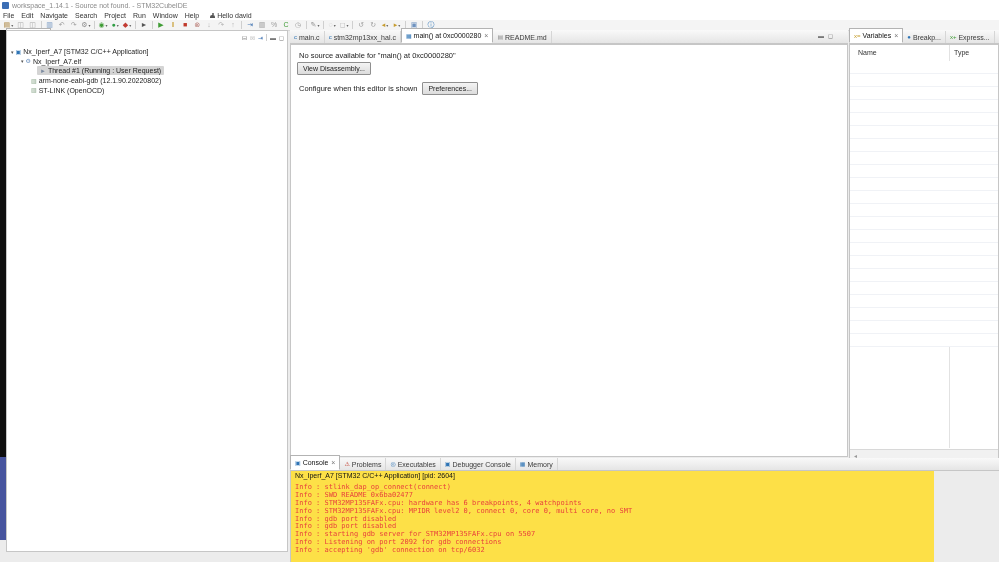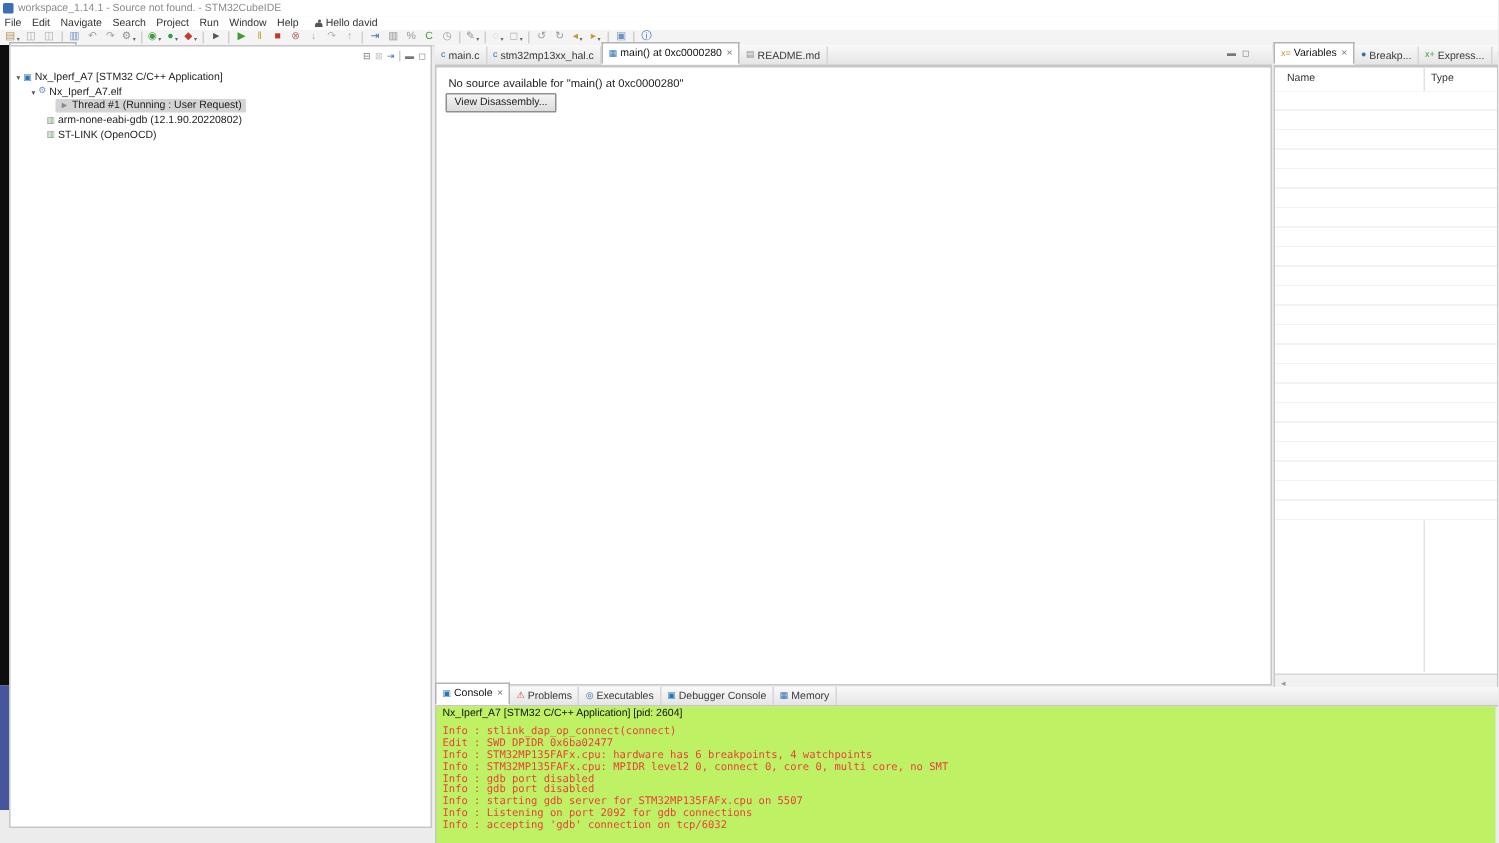--- a/index.html
+++ b/index.html
@@ -70,21 +70,21 @@
   #col-name{position:absolute;left:8px;top:4px;}
   #col-type{position:absolute;left:104px;top:4px;}
   #col-divider{position:absolute;left:99px;top:0;width:1px;height:403px;background:#e2e2e2;}
   #right-body{position:absolute;left:0;top:16px;width:100%;height:286px;
       background:repeating-linear-gradient(to bottom,#ffffff 0 12px,#f0f2f6 12px 13px);}
   #right-hscroll{position:absolute;left:0;top:404px;width:100%;height:10px;background:#f1f1f1;border-top:1px solid #d8d8d8;display:flex;align-items:center;}
   #hscroll-left{font-size:6px;color:#999;margin-left:4px;}
 
   
   #console-tabbar{left:290px;top:458px;width:709px;height:13px;}
-  #console-body{left:290px;top:471px;width:707px;height:91px;background:#bef264;border-left:1px solid #c6c6c6;box-sizing:border-box;}
+  #console-body{left:290px;top:471px;width:644px;height:91px;background:#fde047;border-left:1px solid #c6c6c6;box-sizing:border-box;}
   #console-caption{position:absolute;left:4px;top:1px;font-size:7px;color:#111;white-space:nowrap;}
   #console-lines{position:absolute;left:4px;top:13px;color:#e8413c;}
   .cline{height:7.9px;line-height:7.9px;font-family:"DejaVu Sans Mono",monospace;font-size:7px;white-space:pre;}
 </style>
 </head>
 <body>
 
 <div id="screen">
 
   <div class="abs" id="titlebar">
@@ -370,20 +370,24 @@
       </span>
     </div>
   <div class="abs" id="editor-minmax">
     <span class="vicon">▬</span>
     <span class="vicon">◻</span>
   </div>
 
   <div class="abs" id="editor-content">
     <div id="editor-msg">No source available for "main() at 0xc0000280"</div>
     <span class="btn" id="btn-disasm">View Disassembly...</span>
+    <div id="configure-row">
+      <span>Configure when this editor is shown</span>
+      <span class="btn">Preferences...</span>
+    </div>
   </div>
 
   <div class="abs tabbar" id="right-tabbar">
 
       <span class="tab active">
         <span class="ticon" style="color: rgb(196, 154, 38);">x=</span>
         <span>Variables</span>
         <span class="tclose">×</span>
       </span>
 
@@ -447,21 +451,21 @@
         <span>Memory</span>
 
       </span>
     </div>
   <div class="abs" id="console-body">
     <div id="console-caption">Nx_Iperf_A7 [STM32 C/C++ Application] [pid: 2604]</div>
     <div id="console-lines">
 
         <div class="cline">Info : stlink_dap_op_connect(connect)</div>
 
-        <div class="cline">Edit : SWD DPIDR 0x6ba02477</div>
+        <div class="cline">Info : SWD README 0x6ba02477</div>
 
         <div class="cline">Info : STM32MP135FAFx.cpu: hardware has 6 breakpoints, 4 watchpoints</div>
 
         <div class="cline">Info : STM32MP135FAFx.cpu: MPIDR level2 0, connect 0, core 0, multi core, no SMT</div>
 
         <div class="cline">Info : gdb port disabled</div>
 
         <div class="cline">Info : gdb port disabled</div>
 
         <div class="cline">Info : starting gdb server for STM32MP135FAFx.cpu on 5507</div>

